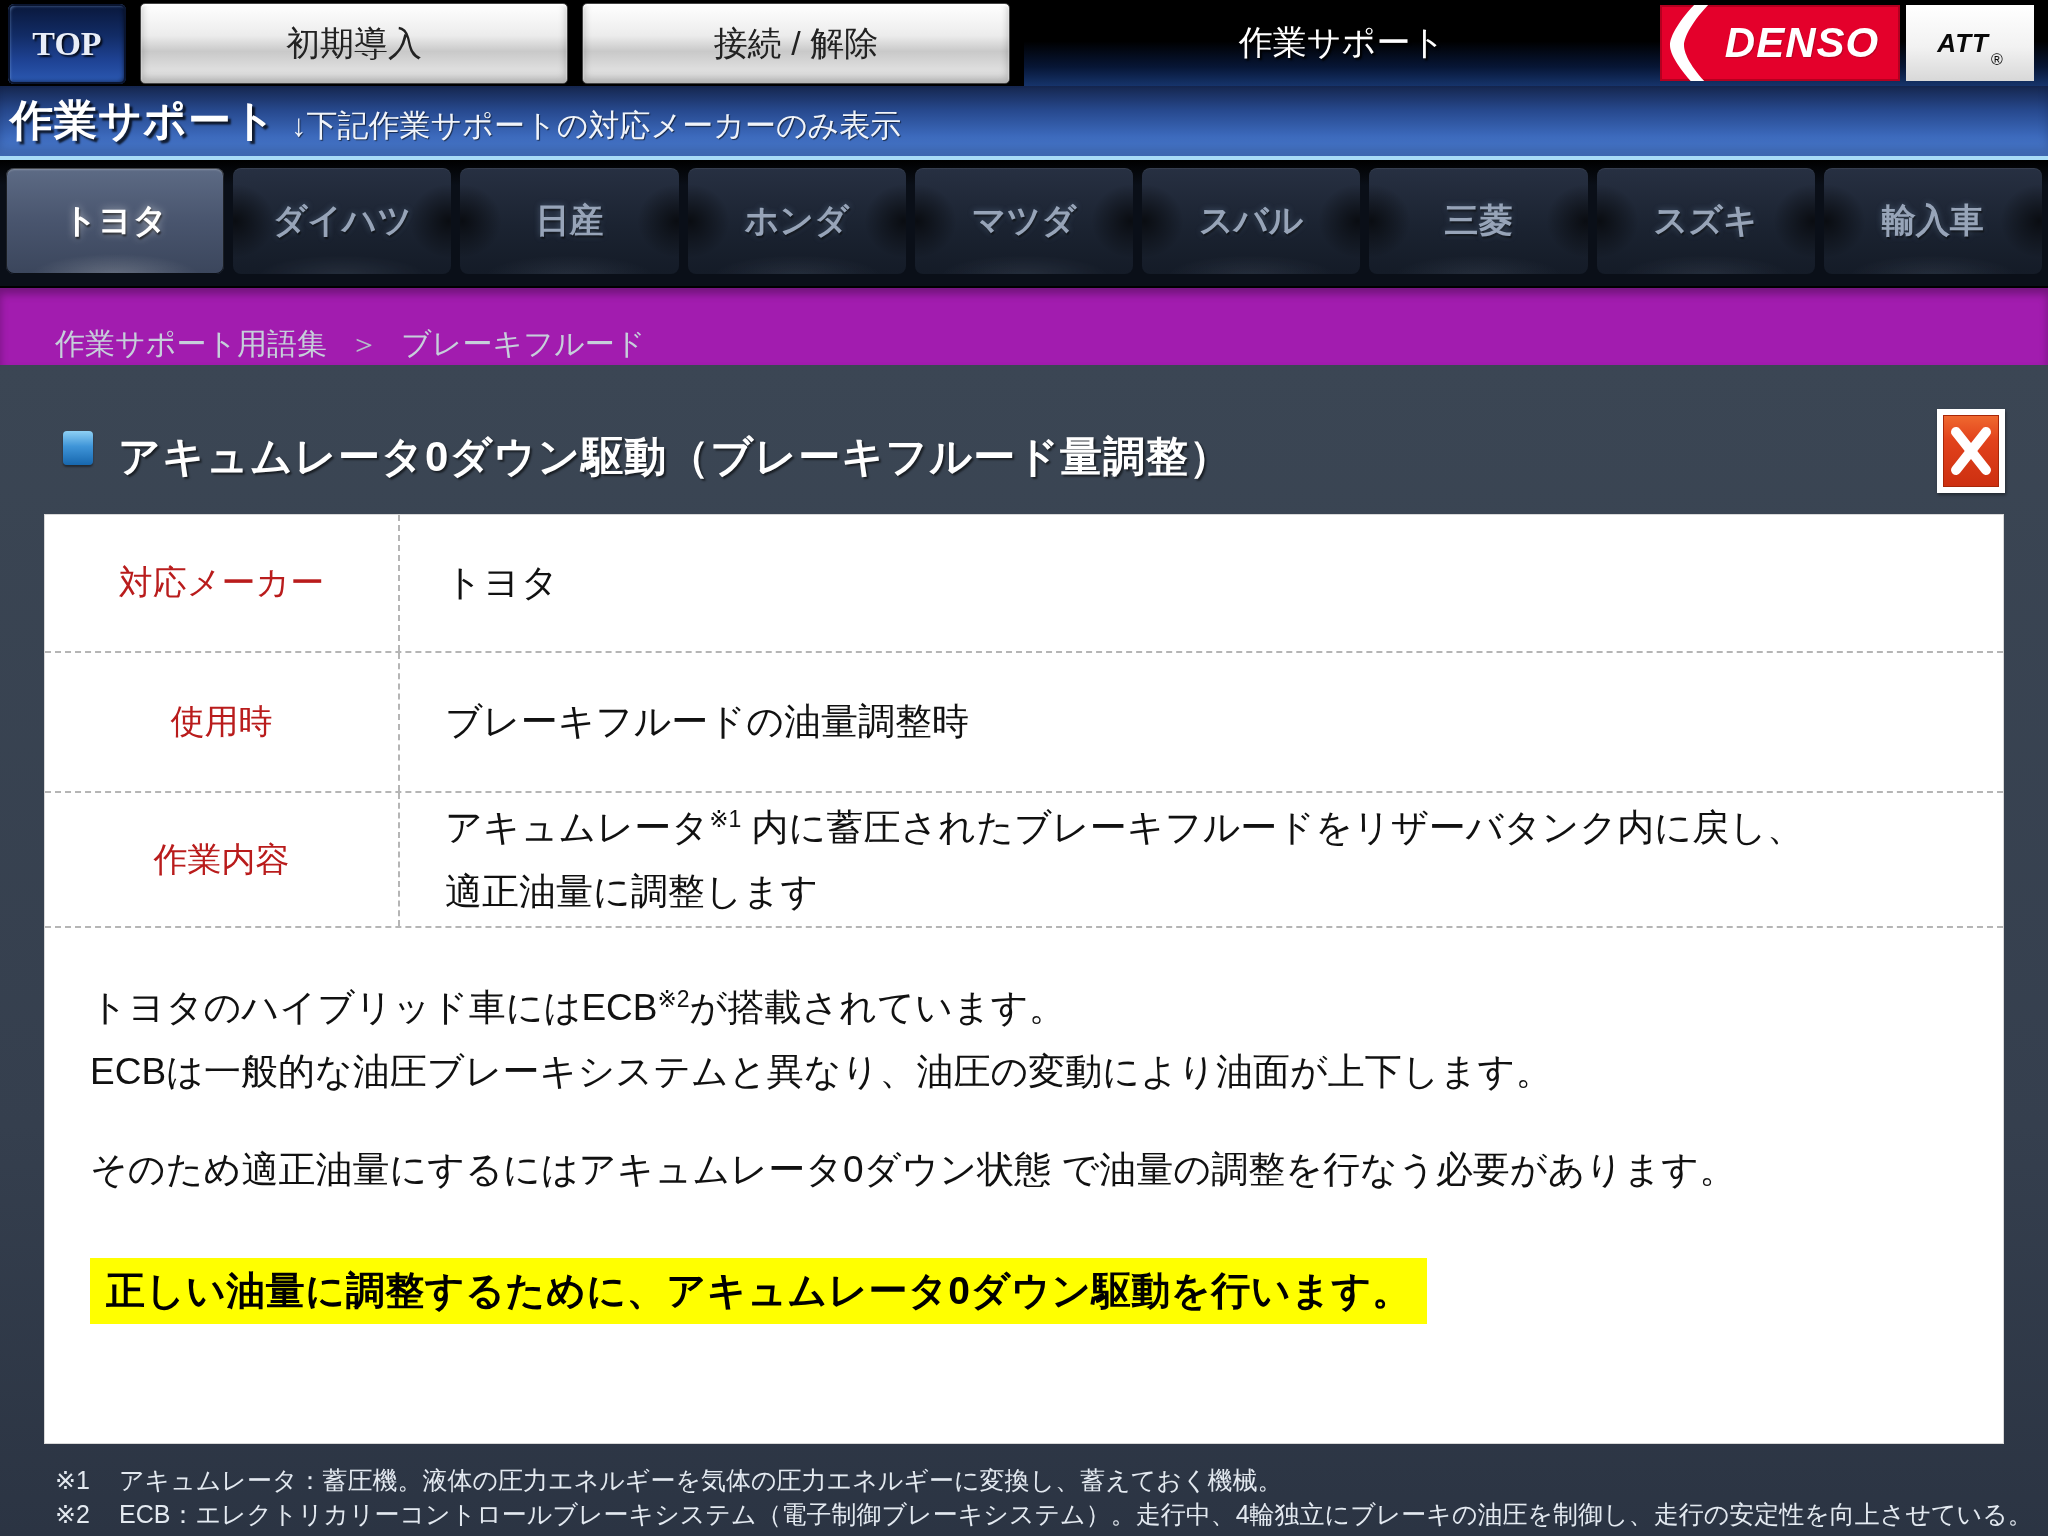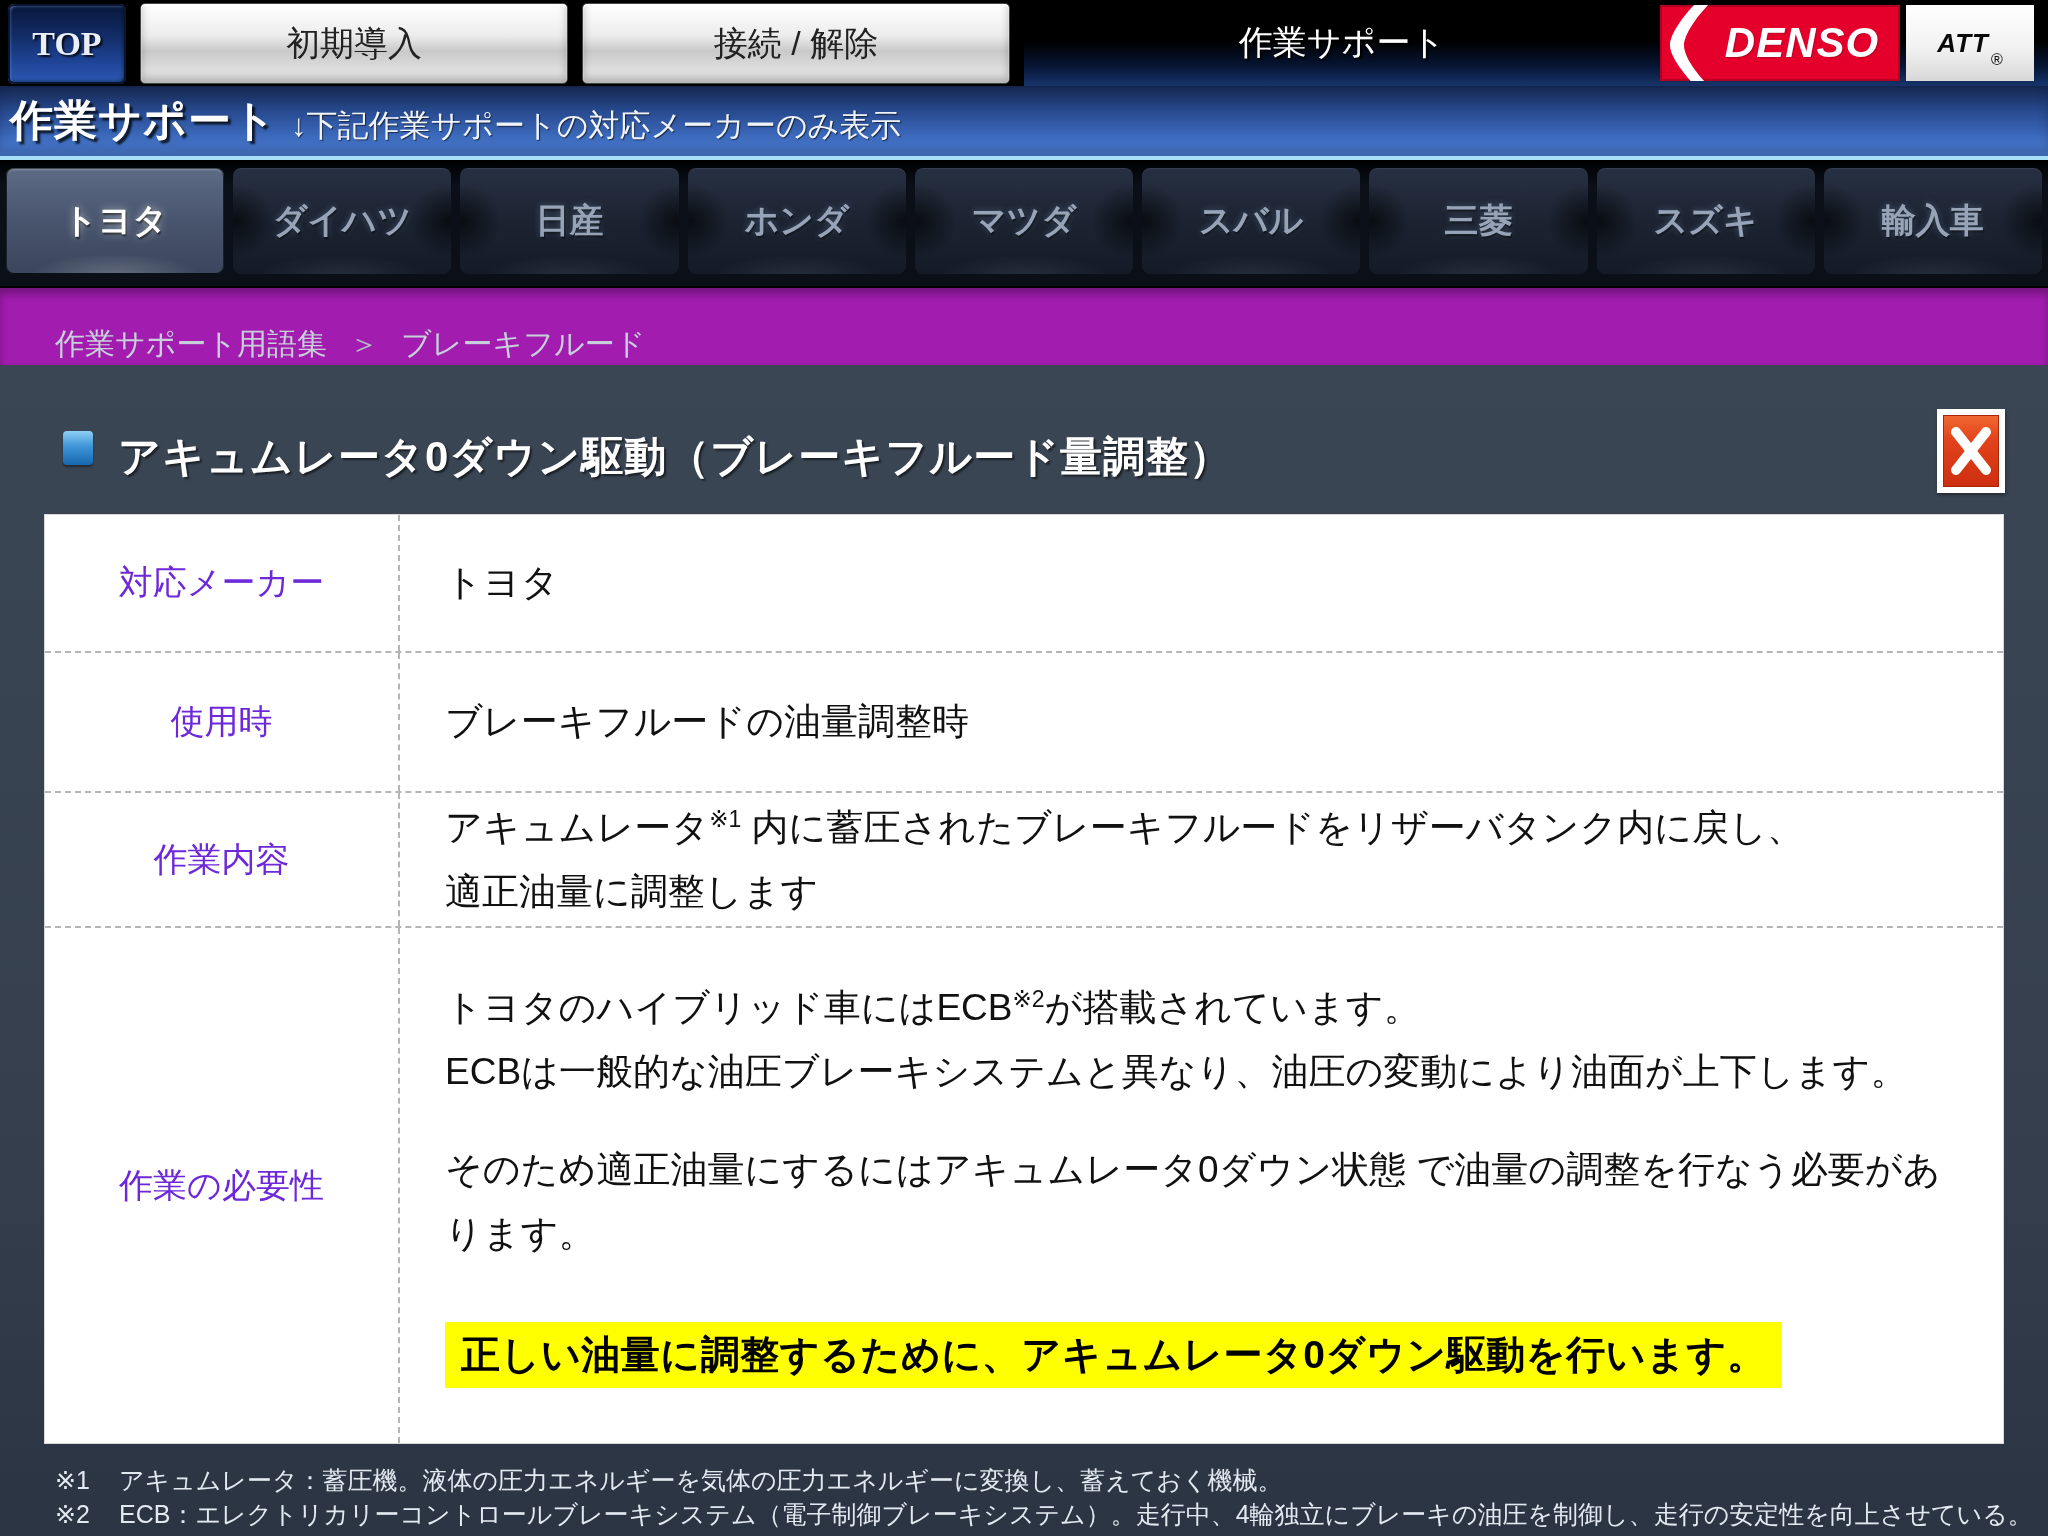--- a/index.html
+++ b/index.html
@@ -132,21 +132,21 @@
     position:absolute; left:45px; top:150px; width:1958px; height:928px;
     background:#fff; box-shadow:0 0 0 1px #d8d8d8;
     display:flex; flex-direction:column;
   }
   .trow { display:flex; border-bottom:2px dashed #b5b5b5; }
   .trow:last-child { border-bottom:none; }
   .trow-1 { height:138px; } .trow-2 { height:140px; } .trow-3 { height:135px; } .trow-4 { flex:1; }
   .cell-label {
     width:355px; border-right:2px dashed #b5b5b5; flex-shrink:0;
     display:flex; align-items:center; justify-content:center;
-    color:#6d28d9; font-size:34px;
+    color:#b91c1c; font-size:34px;
   }
   .cell-value {
     flex:1; padding:0 30px 0 45px; color:#111; font-size:37px;
     display:flex; flex-direction:column; justify-content:center;
   }
   .cell-value .line { line-height:64px; }
   sup.fnref { font-size:23px; vertical-align:super; line-height:0; }
   .trow-4 .cell-value { justify-content:flex-start; padding-top:48px; }
   .trow-4 .para { line-height:64px; }
   .gap-sm { height:34px; } .gap-md { height:56px; }
@@ -239,21 +239,20 @@
 
     <div class="trow trow-3">
       <div class="cell-label">作業内容</div>
       <div class="cell-value">
         <span class="line"><span>アキュムレータ</span><sup class="fnref">※1</sup><span> 内に蓄圧されたブレーキフルードをリザーバタンク内に戻し、</span></span>
         <span class="line">適正油量に調整します</span>
       </div>
     </div>
 
     <div class="trow trow-4">
-      <div class="cell-label">作業の必要性</div>
       <div class="cell-value">
         <div class="para"><span>トヨタのハイブリッド車にはECB</span><sup class="fnref">※2</sup><span>が搭載されています。</span></div>
         <div class="para">ECBは一般的な油圧ブレーキシステムと異なり、油圧の変動により油面が上下します。</div>
         <div class="gap-sm"></div>
         <div class="para">そのため適正油量にするにはアキュムレータ0ダウン状態 で油量の調整を行なう必要があります。</div>
         <div class="gap-md"></div>
         <div><span class="highlight">正しい油量に調整するために、アキュムレータ0ダウン駆動を行います。</span></div>
       </div>
     </div>
 

